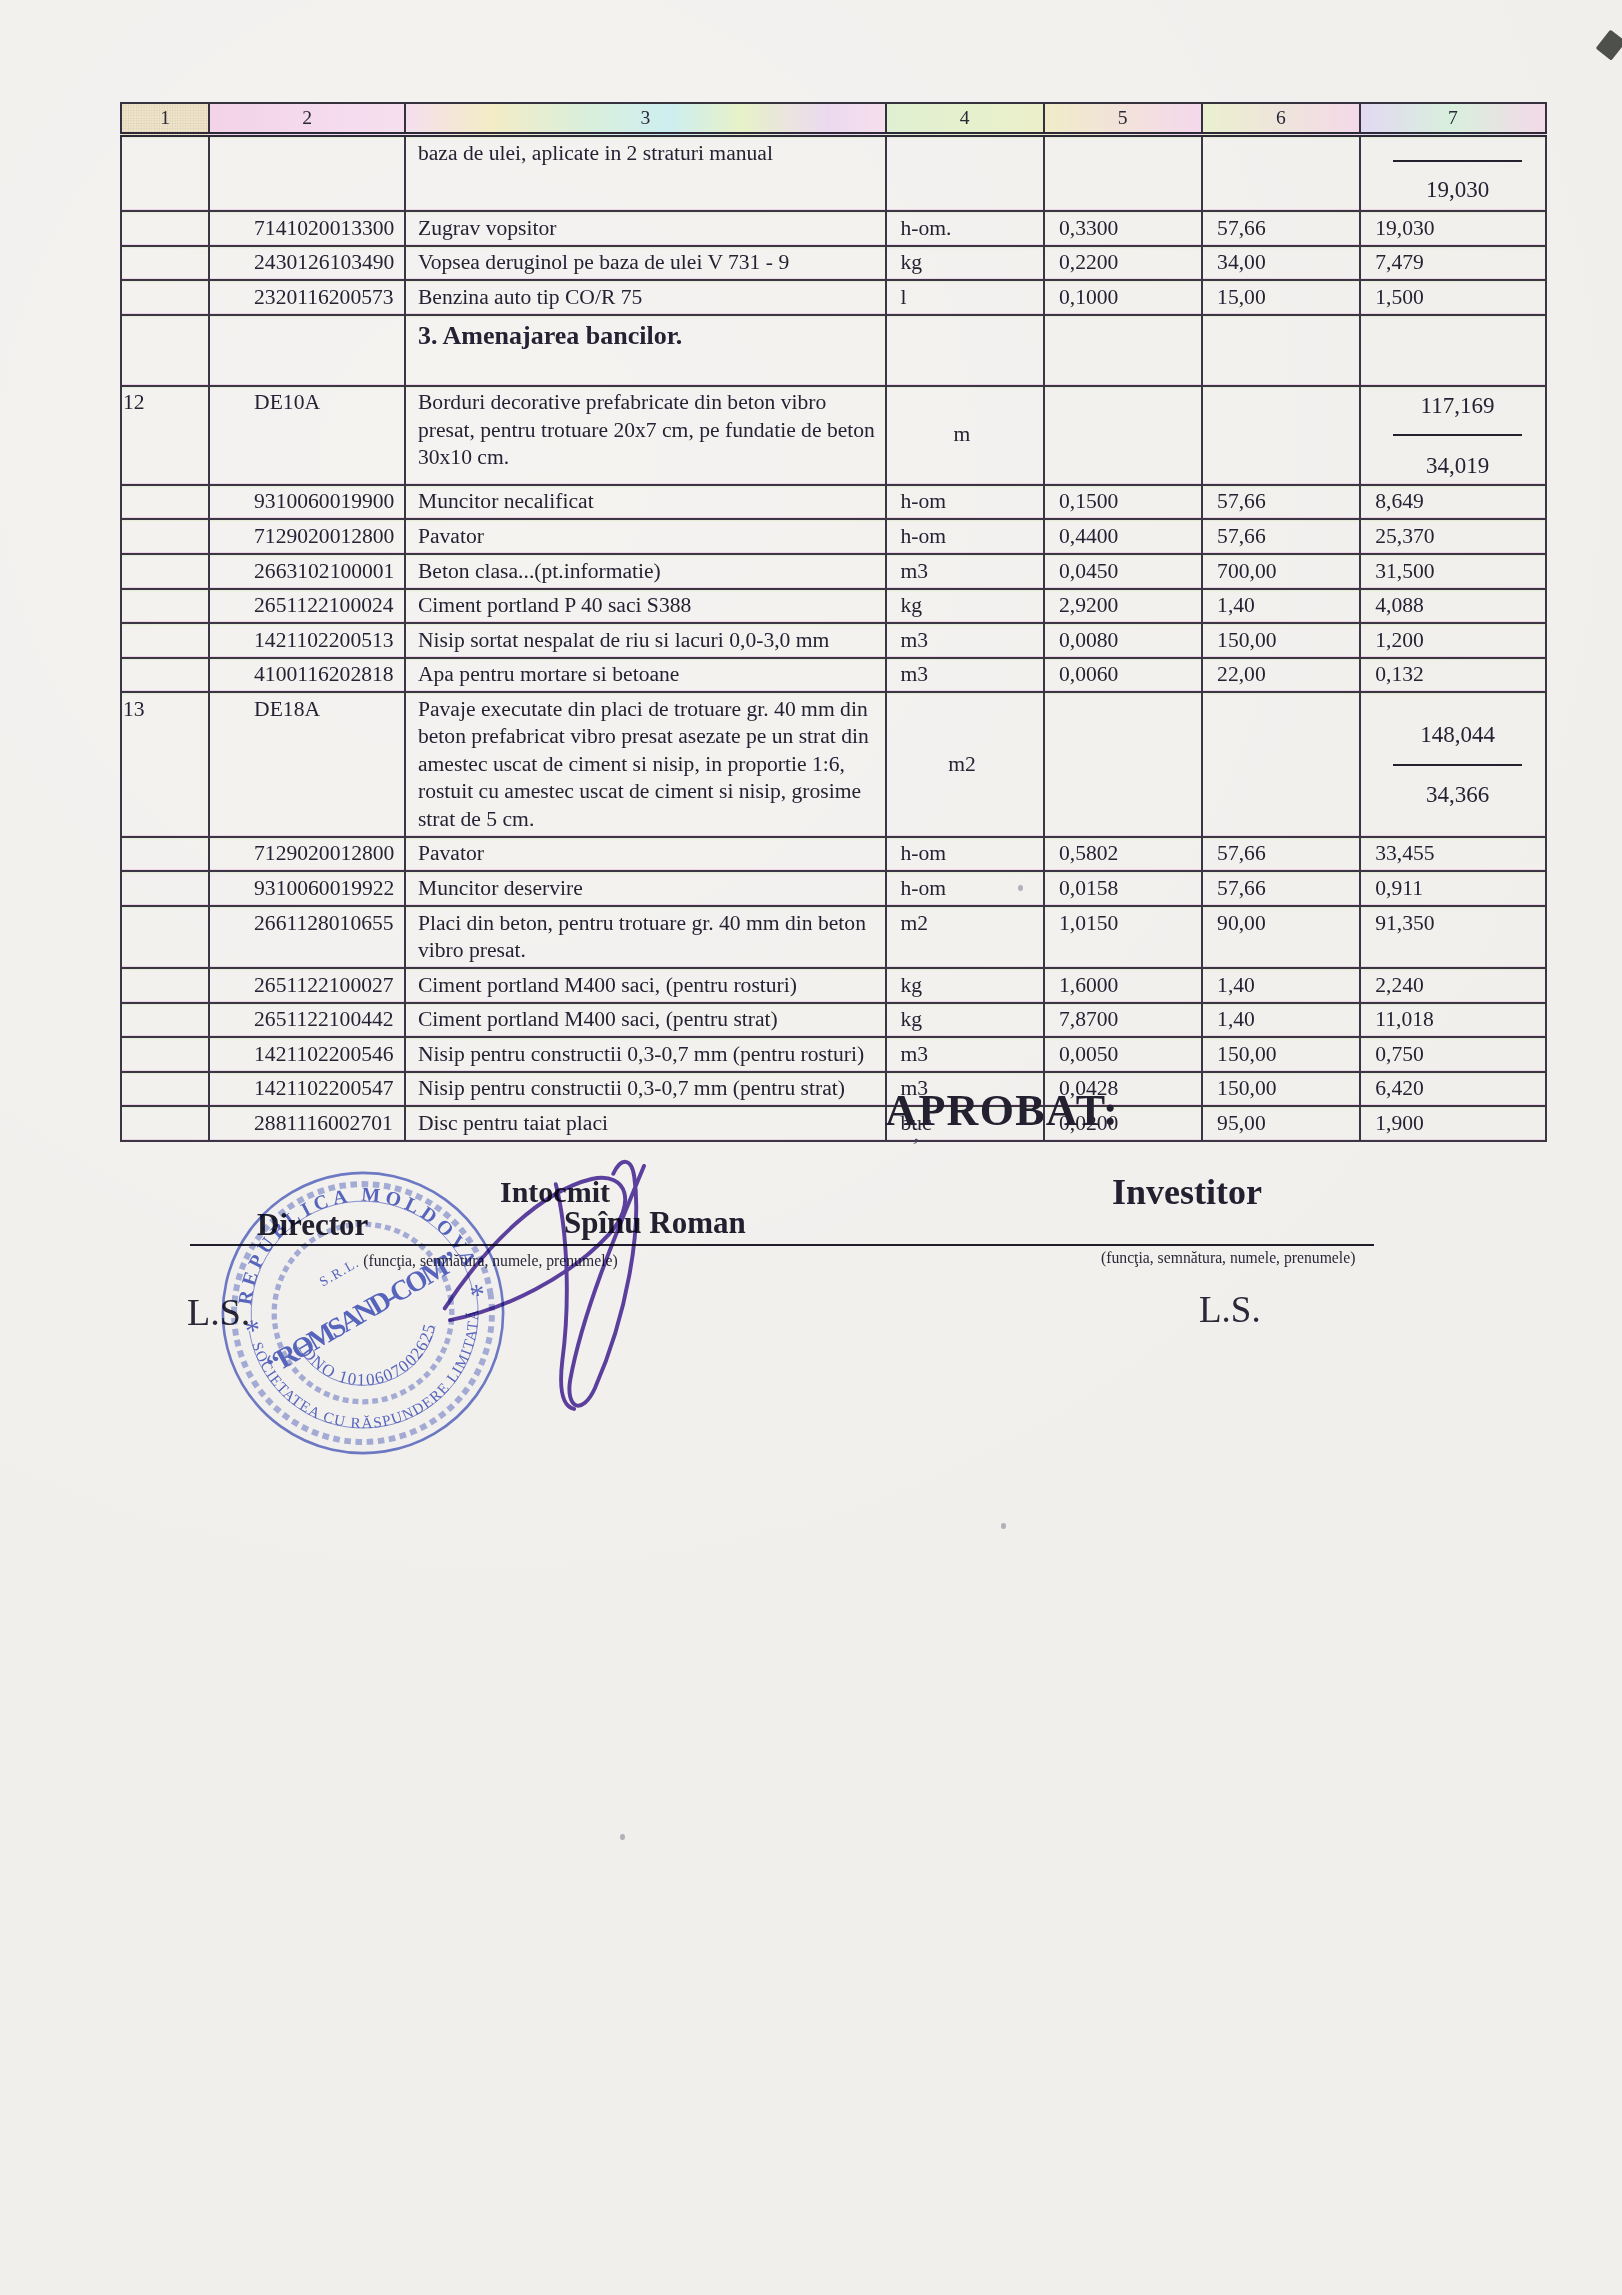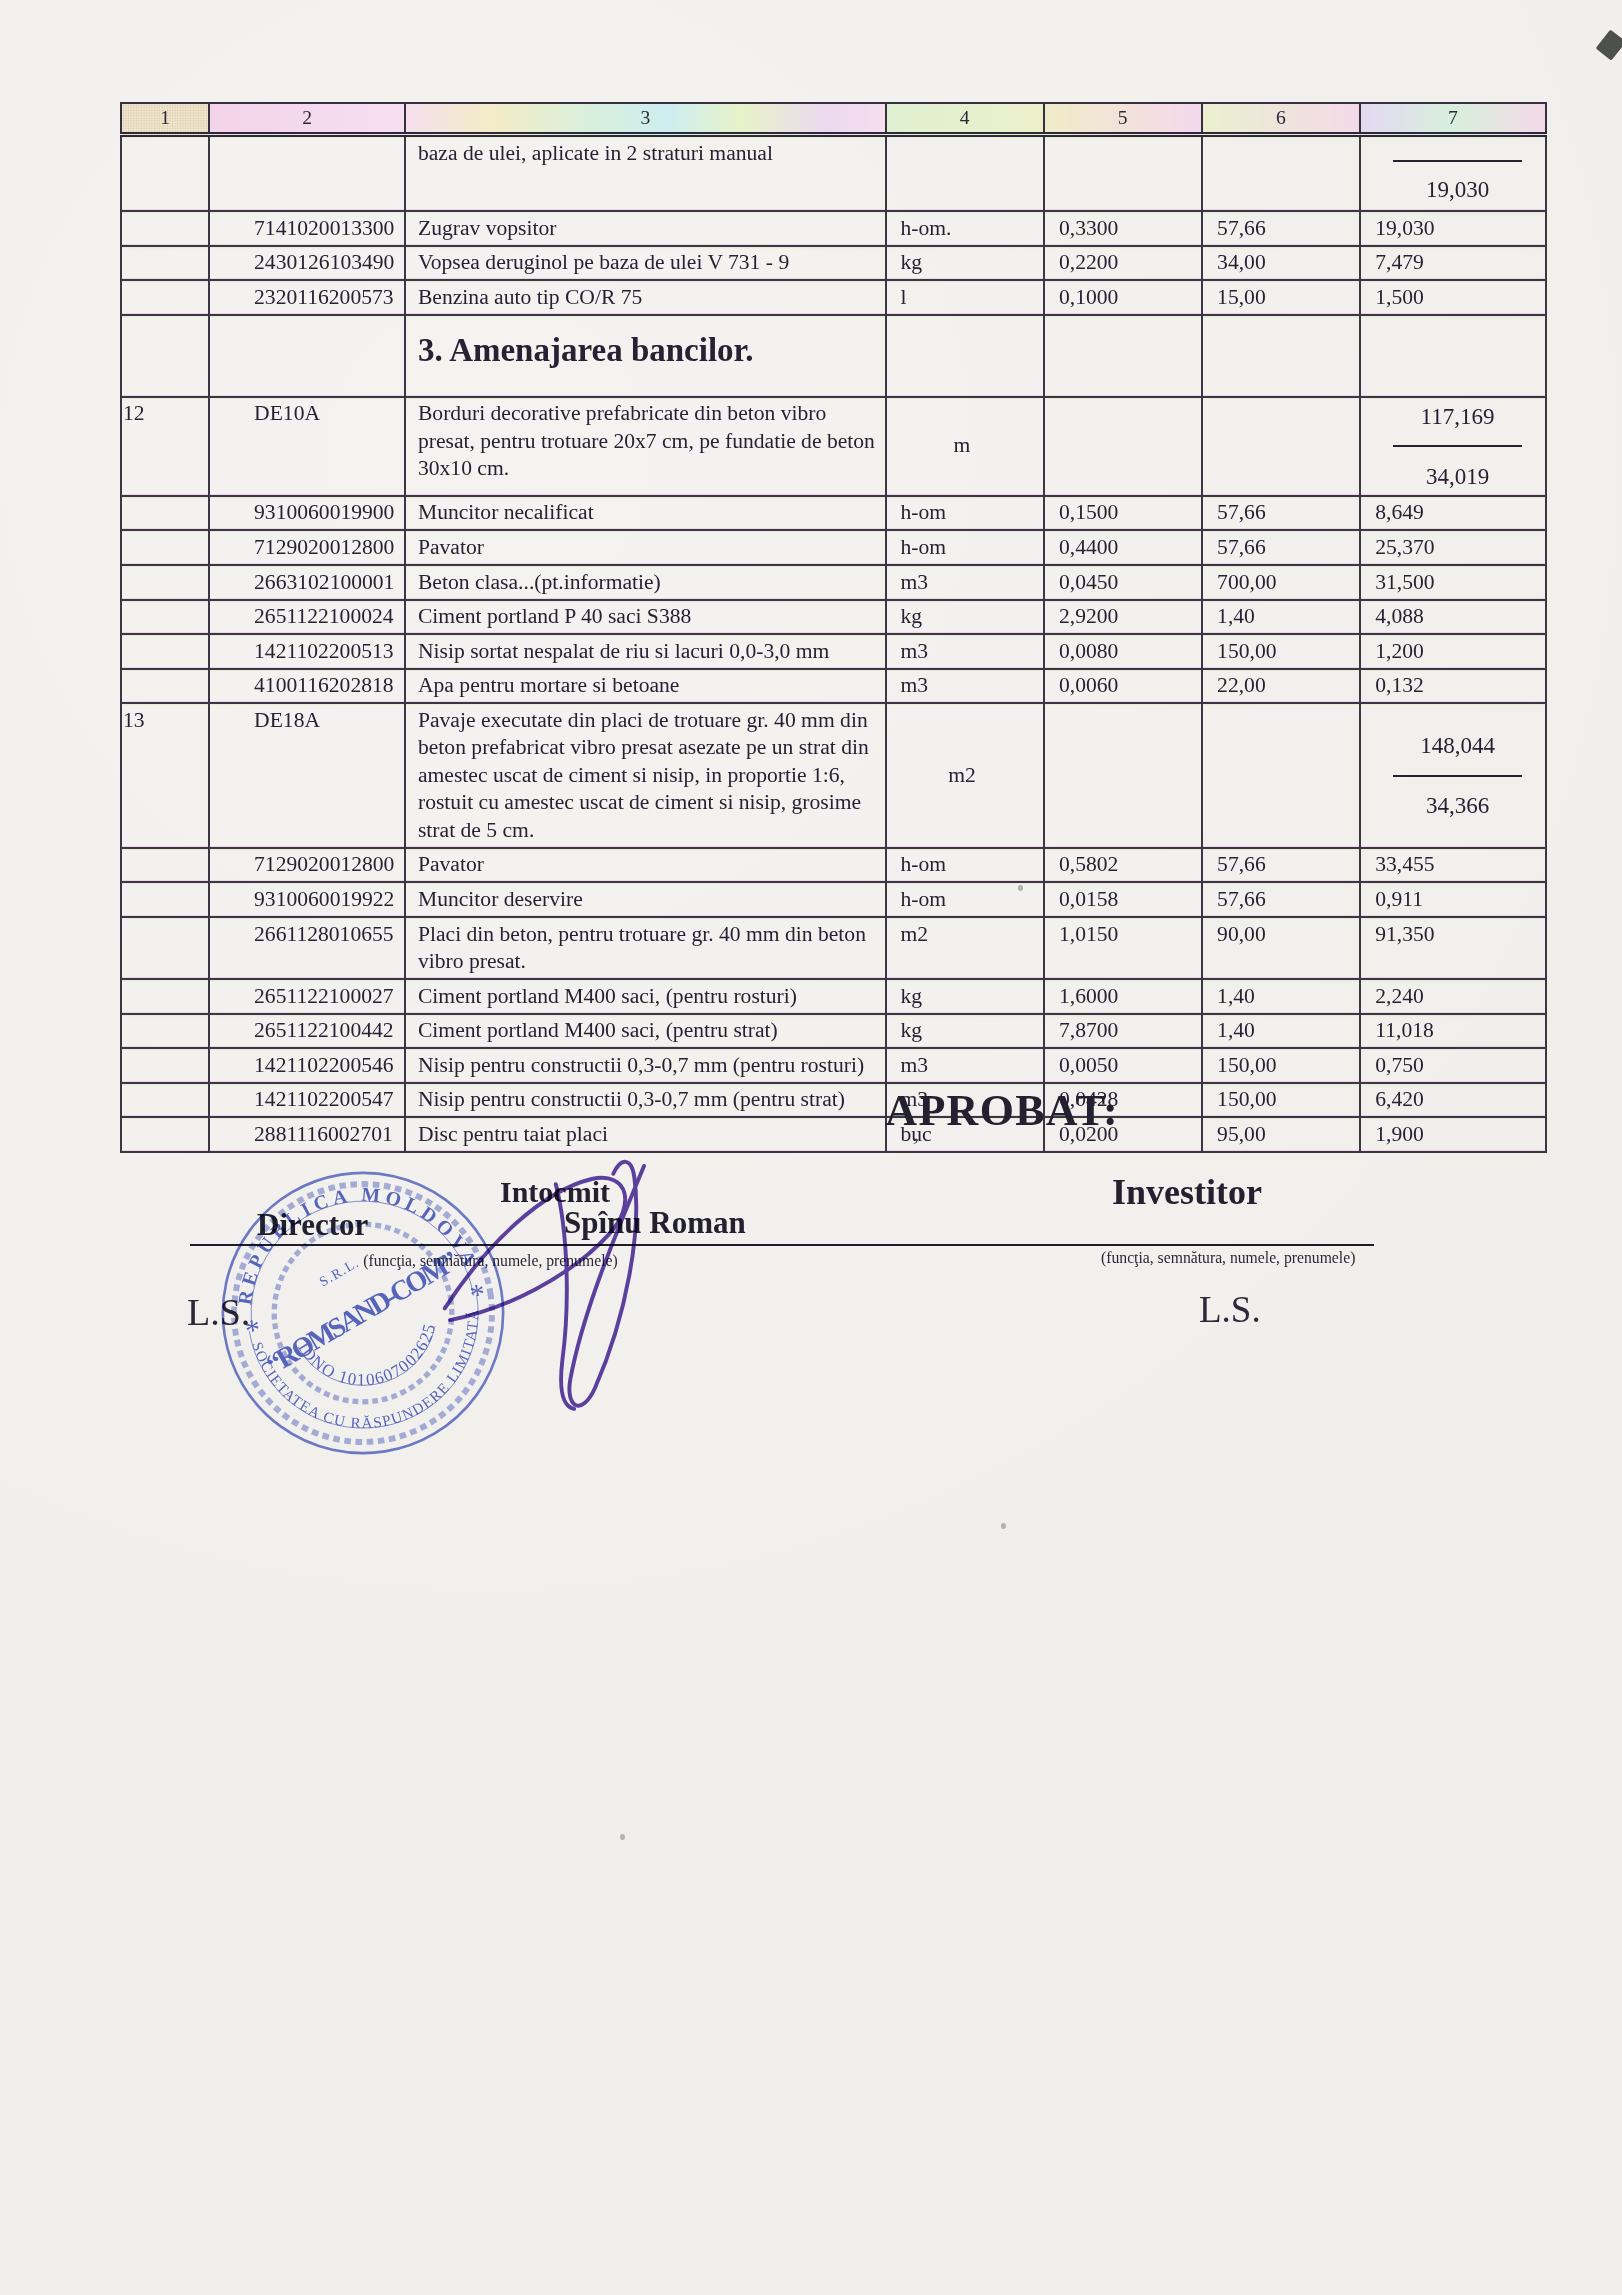--- a/index.html
+++ b/index.html
@@ -38,21 +38,21 @@
     box-shadow:inset 0 -0.7px 0 rgba(214,90,200,.25), inset 0 1.3px 0 rgba(170,220,110,.18);
   }
   .cell-nr{padding-left:1px}
   .cell-code{padding-left:44px}
   .cell-desc{padding-left:11.8px;padding-right:9.2px}
   .cell-unit{padding-left:14px}
   .cell-qty,.cell-price,.cell-total{padding-left:14.4px}
   tr.row-resource td{height:26px}
   tr.row-continuation td{height:68px}
   tr.row-section td{height:63px}
-  tr.row-section .cell-desc{font-weight:bold;font-size:33px;padding-top:14px}
+  tr.row-section .cell-desc{font-weight:bold;font-size:26px;padding-top:3px}
   tr.row-item td{height:92px}
   tr.row-item .cell-unit{text-align:center;vertical-align:middle;padding-left:0}
   .frac{display:flex;flex-direction:column;align-items:center;justify-content:center;height:100%}
   .frac .num,.frac .den{font-size:23px}
   .frac .bar{width:78%;border-top:2px solid #24222f;margin:14.4px 0}
   .frac.no-num .bar{margin-top:17px;margin-bottom:13px}
   
   .abs{position:absolute}
   .aprobat{left:870px;top:1085px;width:249px;text-align:right;font-size:44px;font-weight:bold;letter-spacing:1.3px;color:#232130}
   .ink-speck{left:911px;top:1133px;font-size:22px;color:#4a4160;transform:rotate(14deg)}

